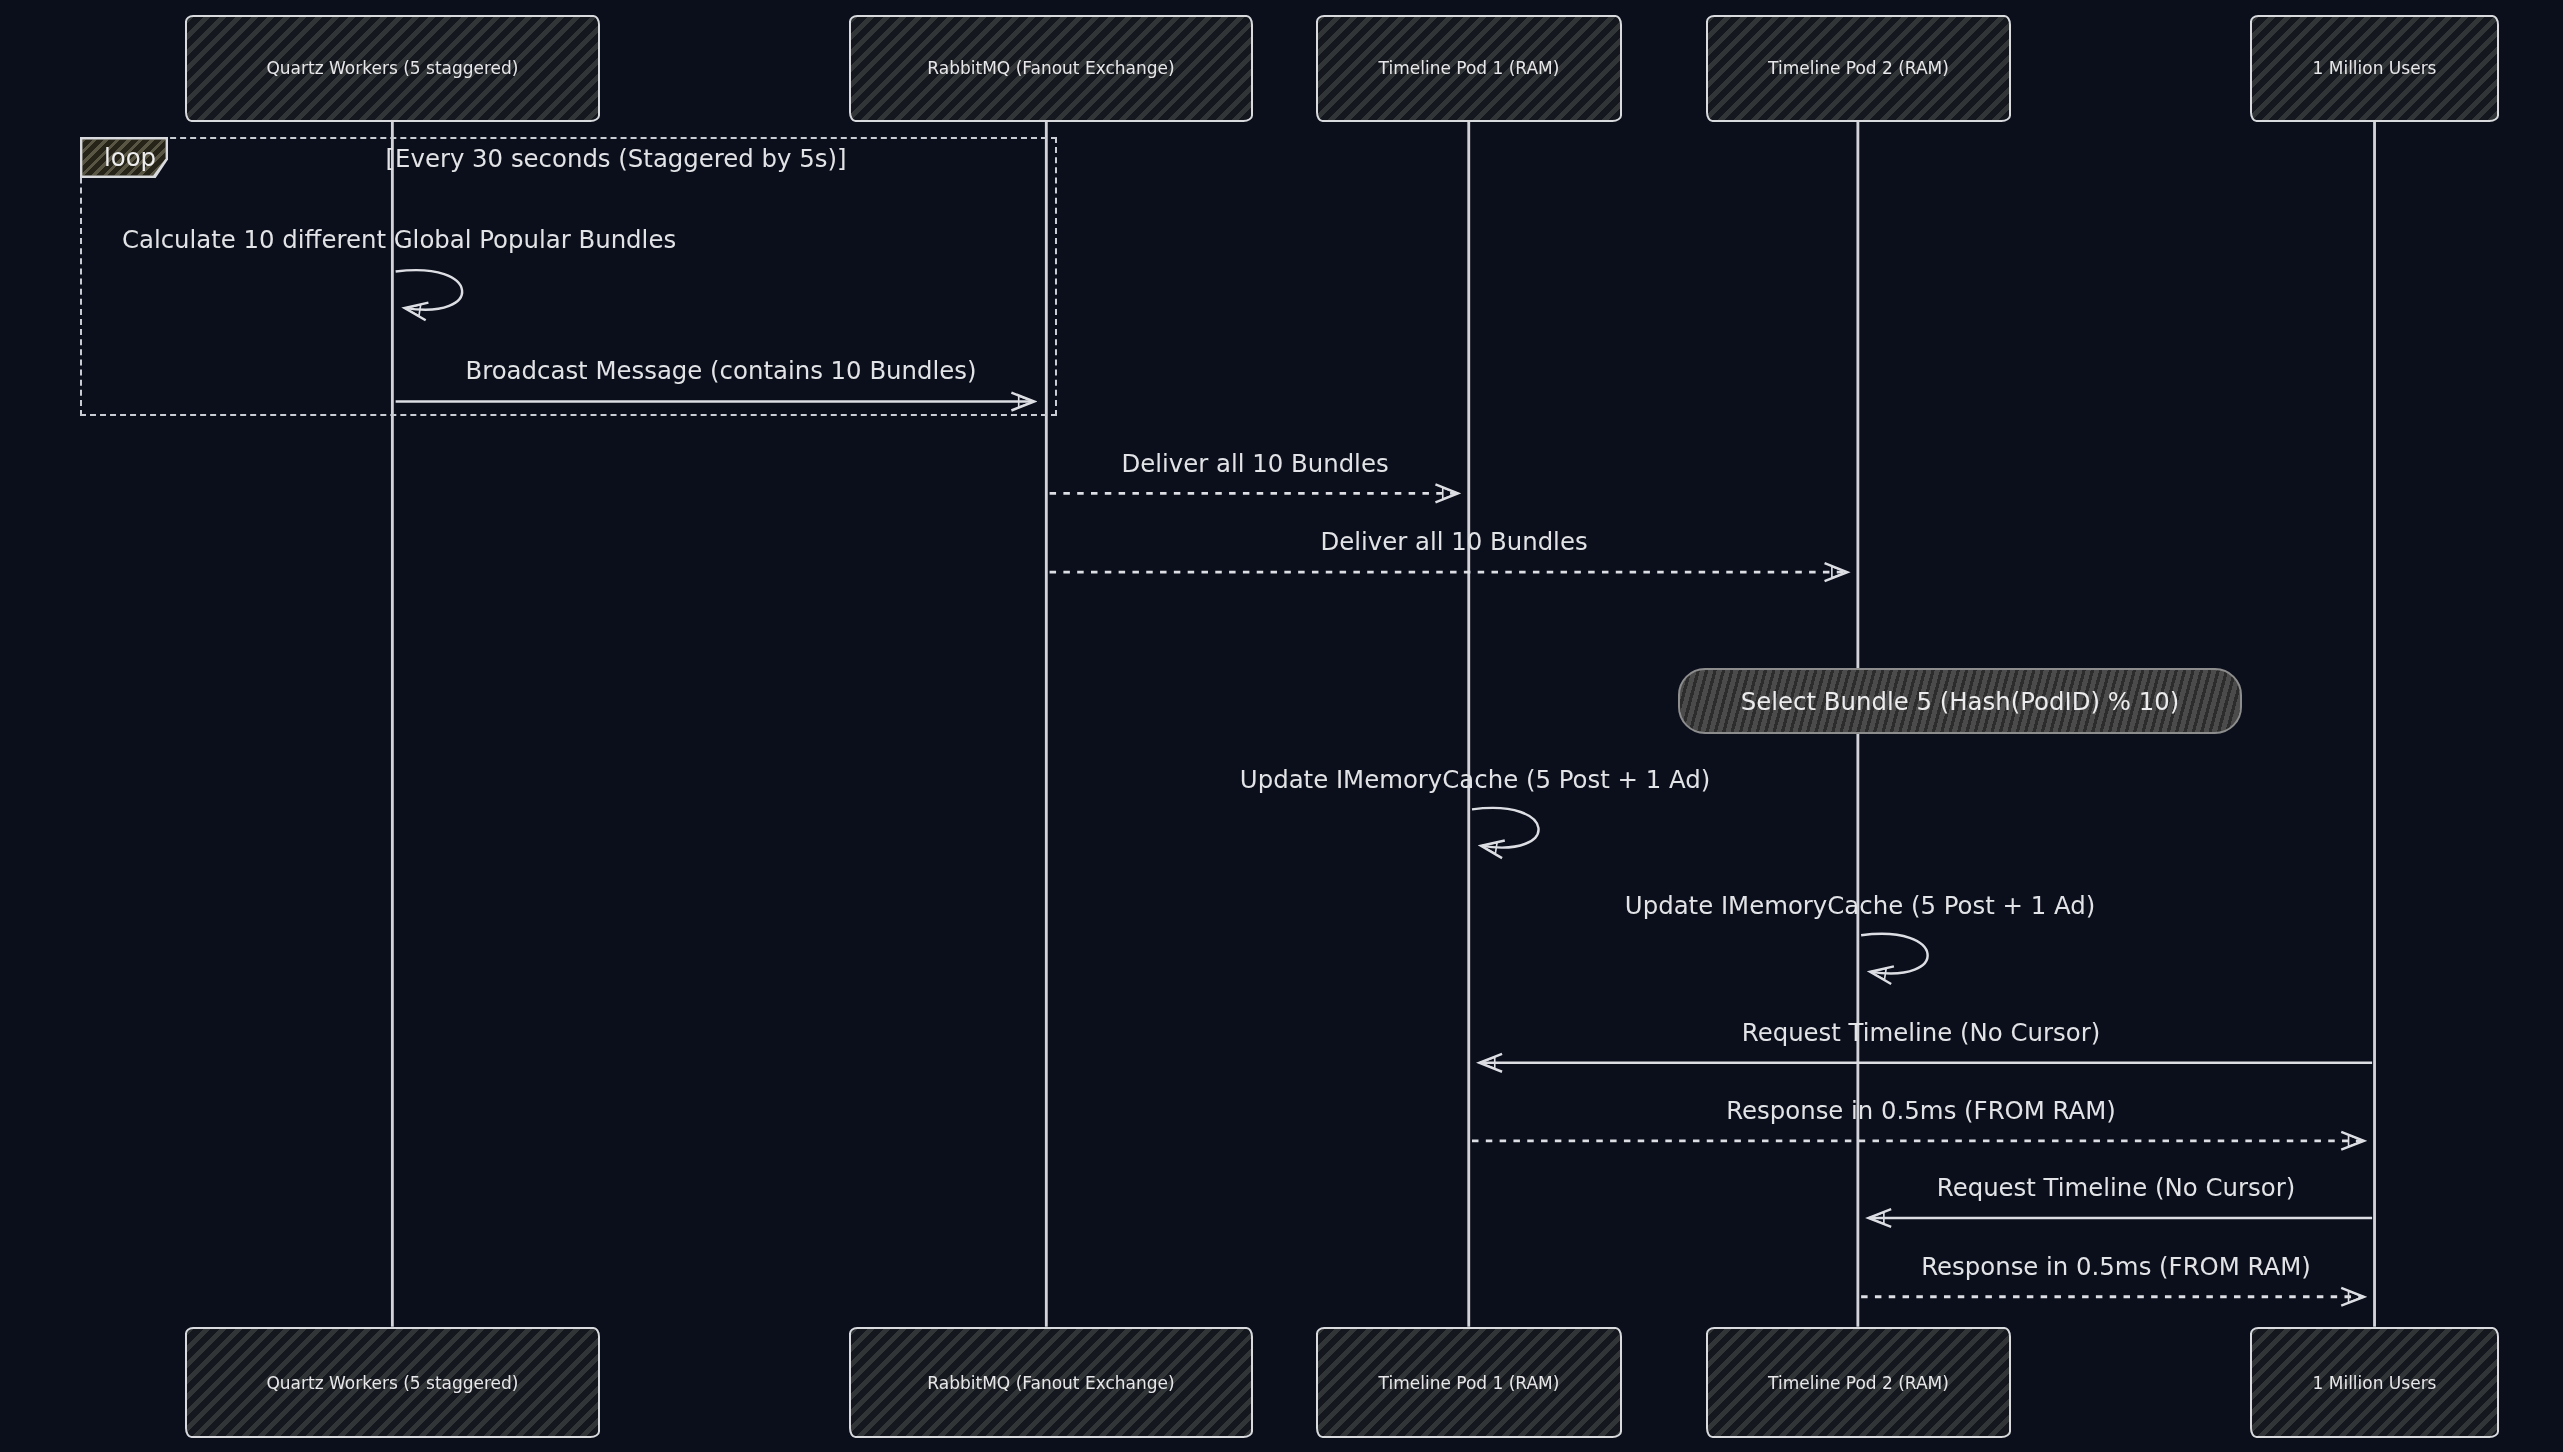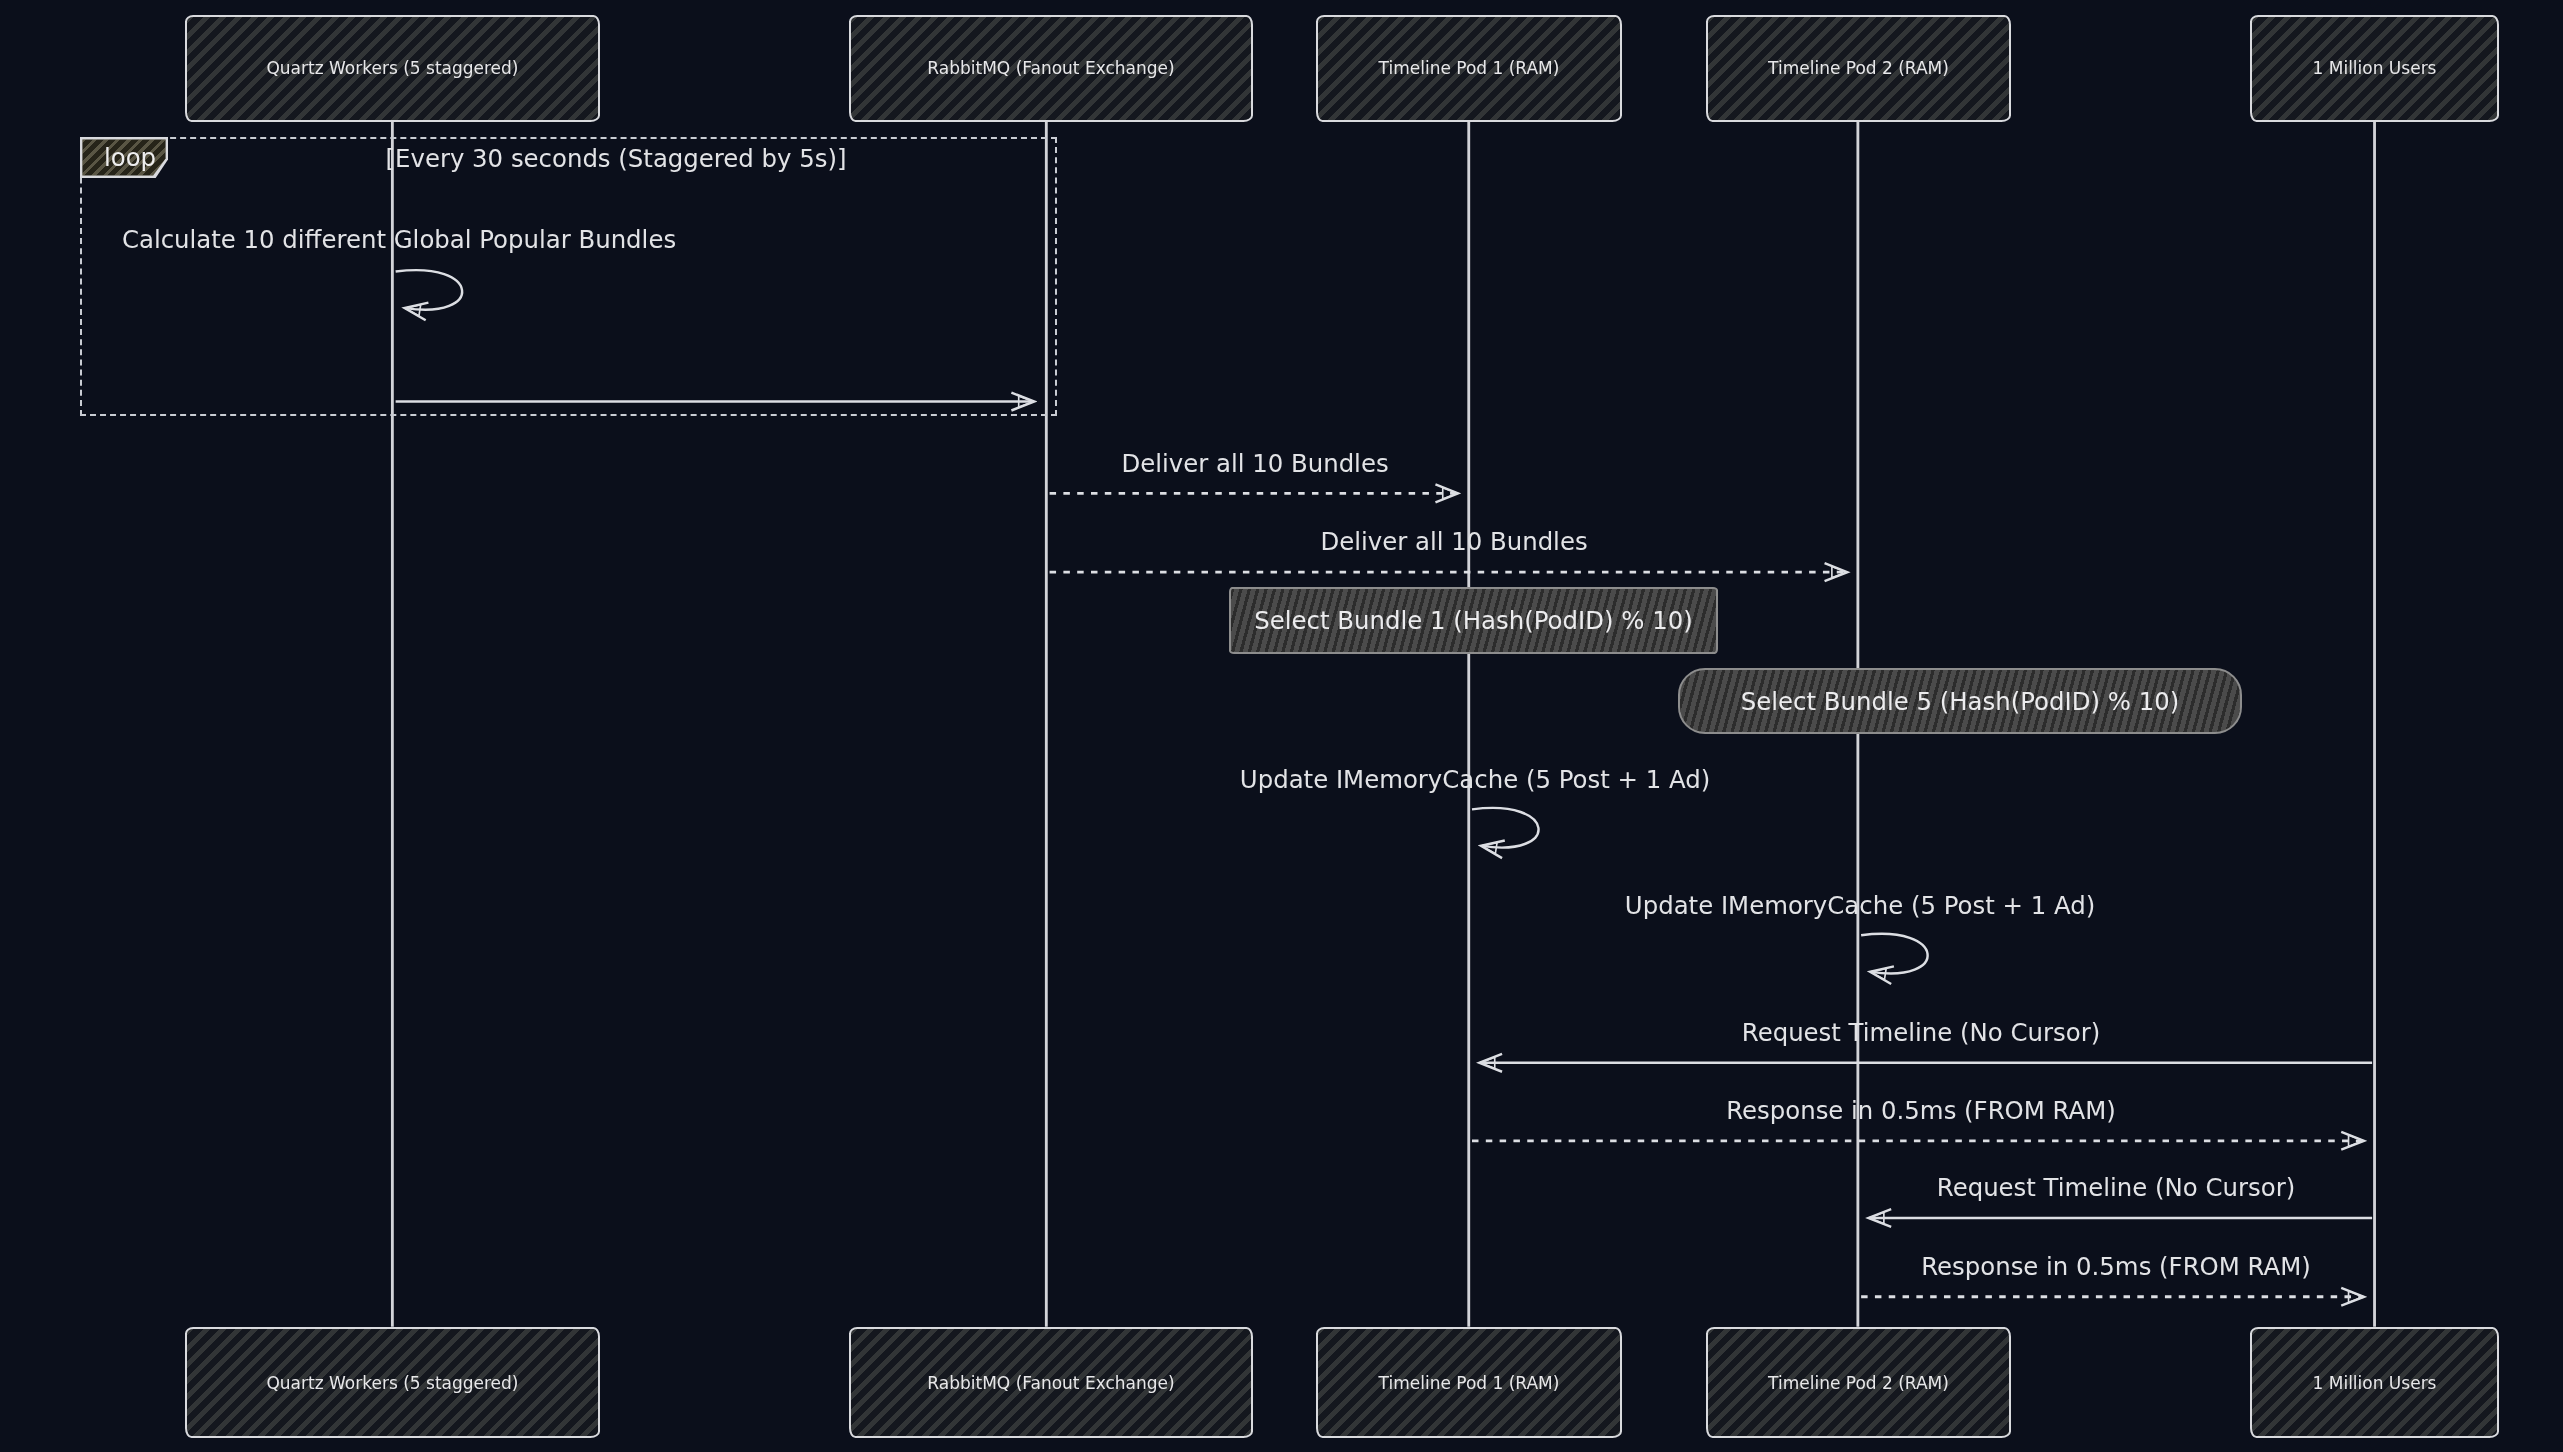--- a/index.html
+++ b/index.html
@@ -148,24 +148,24 @@
   <div class="actor" style="left:1316px; top:1327px; width:306px; height:111px;">
       <span>Timeline Pod 1 (RAM)</span>
     </div>
   <div class="actor" style="left:1706px; top:1327px; width:305px; height:111px;">
       <span>Timeline Pod 2 (RAM)</span>
     </div>
   <div class="actor" style="left:2250px; top:1327px; width:249px; height:111px;">
       <span>1 Million Users</span>
     </div>
 
-  <div class="note" style="left:1229px; top:587px; width:489px; height:67px;">Select Bundle 1 (Hash(PodID) % 10)</div>
   <div class="note" style="left:1678px; top:668px; width:564px; height:66px;border-radius:27px;">Select Bundle 5 (Hash(PodID) % 10)</div>
 
   <div class="msg-label" style="left:399px;  top:224px;">Calculate 10 different Global Popular Bundles</div>
+  <div class="msg-label" style="left:721px;  top:355px;">Broadcast Message (contains 10 Bundles)</div>
   <div class="msg-label" style="left:1255px; top:448px;">Deliver all 10 Bundles</div>
   <div class="msg-label" style="left:1454px; top:526px;">Deliver all 10 Bundles</div>
   <div class="msg-label" style="left:1475px; top:764px;">Update IMemoryCache (5 Post + 1 Ad)</div>
   <div class="msg-label" style="left:1860px; top:890px;">Update IMemoryCache (5 Post + 1 Ad)</div>
   <div class="msg-label" style="left:1921px; top:1017px;">Request Timeline (No Cursor)</div>
   <div class="msg-label" style="left:1921px; top:1095px;">Response in 0.5ms (FROM RAM)</div>
   <div class="msg-label" style="left:2116px; top:1172px;">Request Timeline (No Cursor)</div>
   <div class="msg-label" style="left:2116px; top:1251px;">Response in 0.5ms (FROM RAM)</div>
 
 </div>

